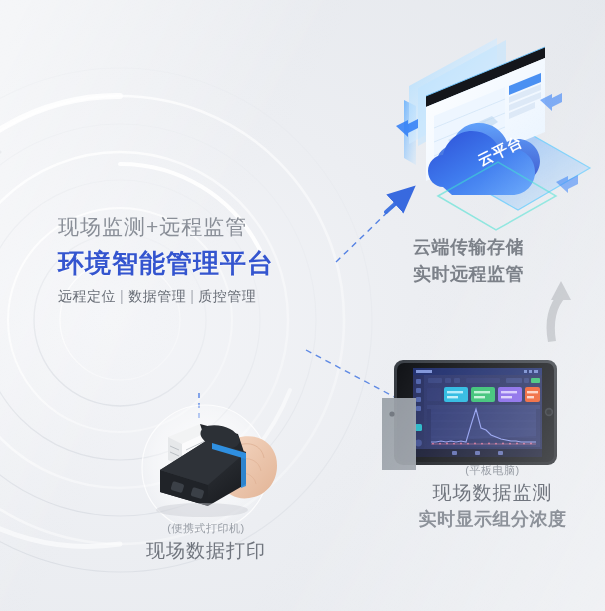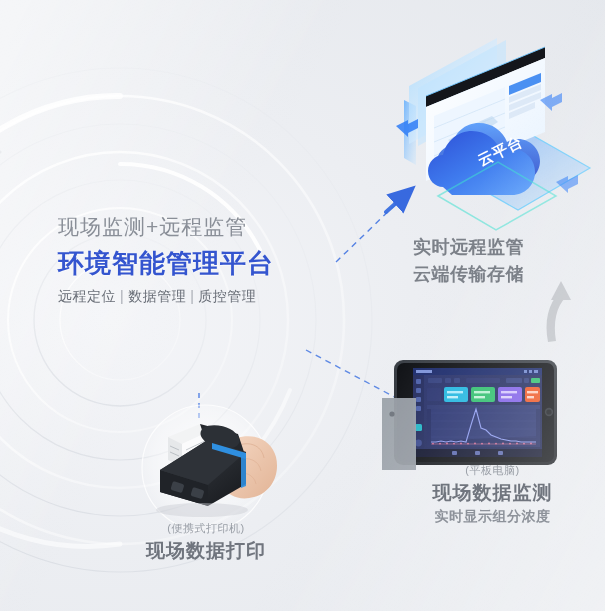--- a/index.html
+++ b/index.html
@@ -43,22 +43,22 @@
   .h-sub .bar{color:#a9adb4;padding:0 4px;}
   
   .cloud-copy{
     position:absolute;left:413px;top:234px;width:170px;
     font-size:18px;font-weight:700;color:#7c8189;line-height:1.5;
     letter-spacing:.5px;text-align:left;
   }
   
   .cap{position:absolute;text-align:center;}
   .cap .small{font-size:11px;color:#999ea6;letter-spacing:.5px;line-height:1.5;}
-  .cap .big{font-size:19px;font-weight:700;color:#70757e;letter-spacing:1px;line-height:1.45;}
-  .cap .mid{font-size:14px;font-weight:700;color:#8d929a;letter-spacing:.5px;line-height:1.5;}
+  .cap .big{font-size:19px;font-weight:400;color:#70757e;letter-spacing:1px;line-height:1.45;}
+  .cap .mid{font-size:18px;font-weight:700;color:#8d929a;letter-spacing:.5px;line-height:1.5;}
   #cap-printer{left:86px;top:520px;width:240px;}
   #cap-tablet{left:385px;top:462px;width:215px;}
   
   .layer{position:absolute;left:0;top:0;width:605px;height:611px;pointer-events:none;}
 </style>
 </head>
 <body>
 
 <div id="stage">
 
@@ -396,22 +396,22 @@
 
   <div class="headline">
     <div class="h-kicker">现场监测+远程监管</div>
     <div class="h-main">环境智能管理平台</div>
     <div class="h-sub">
       <span>远程定位</span><span class="bar">|</span><span>数据管理</span><span class="bar">|</span><span>质控管理</span>
     </div>
   </div>
 
   <div class="cloud-copy">
+    <div>云端传输存储</div>
     <div>实时远程监管</div>
-    <div>云端传输存储</div>
   </div>
 
   <div class="cap" id="cap-printer">
     <div class="small">(便携式打印机)</div>
     <div class="big">现场数据打印</div>
   </div>
 
   <div class="cap" id="cap-tablet">
     <div class="small">(平板电脑)</div>
     <div class="big">现场数据监测</div>

